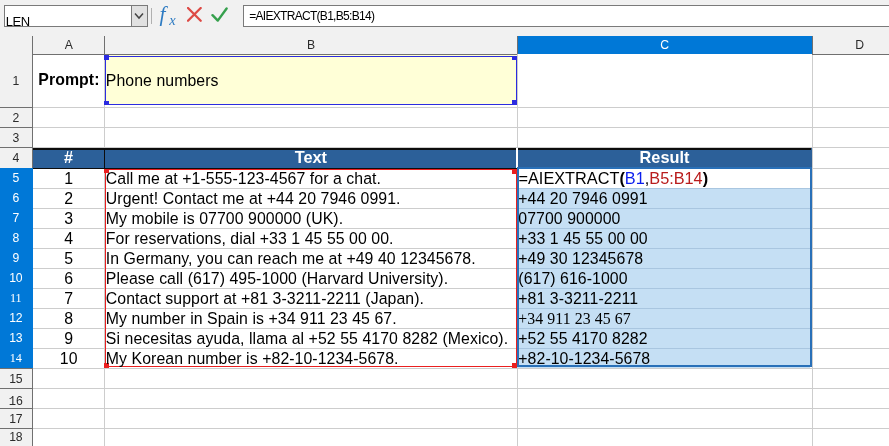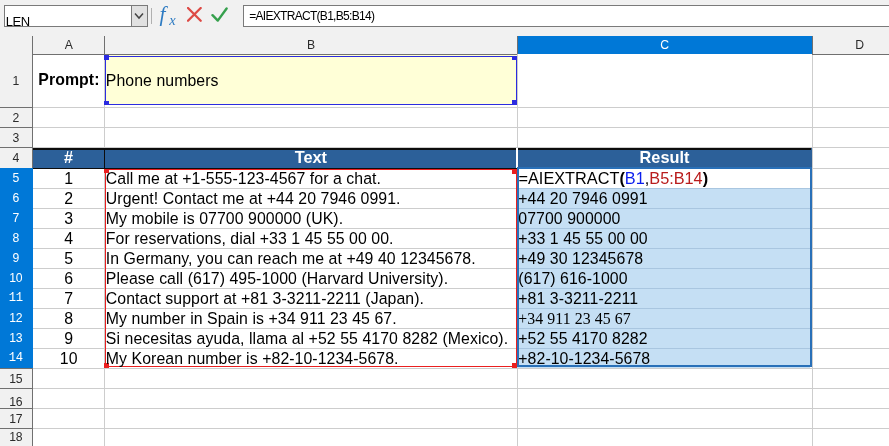--- a/index.html
+++ b/index.html
@@ -87,34 +87,34 @@
 <div style="position:absolute;left:0px;top:247.7px;width:32.5px;height:1px;background:rgba(40,90,160,0.25)"></div>
 <div style="position:absolute;left:0px;top:228.15px;width:31.5px;height:20.05px;font-family:'Liberation Sans',sans-serif;font-size:12.2px;letter-spacing:-0.2px;color:#2b2b2b;display:flex;align-items:center;justify-content:center;color:#fff">8</div>
 <div style="position:absolute;left:0px;top:248.2px;width:32.5px;height:20.05px;background:#0078d7"></div>
 <div style="position:absolute;left:0px;top:267.75px;width:32.5px;height:1px;background:rgba(40,90,160,0.25)"></div>
 <div style="position:absolute;left:0px;top:248.2px;width:31.5px;height:20.05px;font-family:'Liberation Sans',sans-serif;font-size:12.2px;letter-spacing:-0.2px;color:#2b2b2b;display:flex;align-items:center;justify-content:center;color:#fff">9</div>
 <div style="position:absolute;left:0px;top:268.25px;width:32.5px;height:20.05px;background:#0078d7"></div>
 <div style="position:absolute;left:0px;top:287.8px;width:32.5px;height:1px;background:rgba(40,90,160,0.25)"></div>
 <div style="position:absolute;left:0px;top:268.25px;width:31.5px;height:20.05px;font-family:'Liberation Sans',sans-serif;font-size:12.2px;letter-spacing:-0.2px;color:#2b2b2b;display:flex;align-items:center;justify-content:center;color:#fff">10</div>
 <div style="position:absolute;left:0px;top:288.3px;width:32.5px;height:20.05px;background:#0078d7"></div>
 <div style="position:absolute;left:0px;top:307.85px;width:32.5px;height:1px;background:rgba(40,90,160,0.25)"></div>
-<div style="position:absolute;left:0px;top:288.3px;width:31.5px;height:20.05px;font-family:Liberation Mono, monospace;font-size:12.2px;letter-spacing:-0.2px;color:#2b2b2b;display:flex;align-items:center;justify-content:center;color:#fff">11</div>
+<div style="position:absolute;left:0px;top:288.3px;width:31.5px;height:20.05px;font-family:Liberation Serif, serif;font-size:12.2px;letter-spacing:-0.2px;color:#2b2b2b;display:flex;align-items:center;justify-content:center;color:#fff">11</div>
 <div style="position:absolute;left:0px;top:308.35px;width:32.5px;height:20.05px;background:#0078d7"></div>
 <div style="position:absolute;left:0px;top:327.9px;width:32.5px;height:1px;background:rgba(40,90,160,0.25)"></div>
 <div style="position:absolute;left:0px;top:308.35px;width:31.5px;height:20.05px;font-family:'Liberation Sans',sans-serif;font-size:12.2px;letter-spacing:-0.2px;color:#2b2b2b;display:flex;align-items:center;justify-content:center;color:#fff">12</div>
 <div style="position:absolute;left:0px;top:328.4px;width:32.5px;height:20.05px;background:#0078d7"></div>
 <div style="position:absolute;left:0px;top:347.95px;width:32.5px;height:1px;background:rgba(40,90,160,0.25)"></div>
 <div style="position:absolute;left:0px;top:328.4px;width:31.5px;height:20.05px;font-family:'Liberation Sans',sans-serif;font-size:12.2px;letter-spacing:-0.2px;color:#2b2b2b;display:flex;align-items:center;justify-content:center;color:#fff">13</div>
 <div style="position:absolute;left:0px;top:348.45px;width:32.5px;height:20.05px;background:#0078d7"></div>
 <div style="position:absolute;left:0px;top:368px;width:32.5px;height:1px;background:#707070"></div>
-<div style="position:absolute;left:0px;top:348.45px;width:31.5px;height:20.05px;font-family:Liberation Mono, monospace;font-size:12.2px;letter-spacing:-0.2px;color:#2b2b2b;display:flex;align-items:center;justify-content:center;color:#fff">14</div>
+<div style="position:absolute;left:0px;top:348.45px;width:31.5px;height:20.05px;font-family:Liberation Serif, serif;font-size:12.2px;letter-spacing:-0.2px;color:#2b2b2b;display:flex;align-items:center;justify-content:center;color:#fff">14</div>
 <div style="position:absolute;left:0px;top:388.05px;width:32.5px;height:1px;background:#707070"></div>
 <div style="position:absolute;left:0px;top:368.5px;width:31.5px;height:20.05px;font-family:'Liberation Sans',sans-serif;font-size:12.2px;letter-spacing:-0.2px;color:#2b2b2b;display:flex;align-items:center;justify-content:center;color:#2b2b2b">15</div>
 <div style="position:absolute;left:0px;top:408.1px;width:32.5px;height:1px;background:#707070"></div>
-<div style="position:absolute;left:0px;top:388.55px;width:31.5px;height:27px;font-family:Liberation Sans, sans-serif;font-size:12.2px;letter-spacing:-0.2px;color:#2b2b2b;display:flex;align-items:center;justify-content:center;color:#2b2b2b">16</div>
+<div style="position:absolute;left:0px;top:388.55px;width:31.5px;height:27px;font-family:Liberation Mono, monospace;font-size:12.2px;letter-spacing:-0.2px;color:#2b2b2b;display:flex;align-items:center;justify-content:center;color:#2b2b2b">16</div>
 <div style="position:absolute;left:0px;top:428.15px;width:32.5px;height:1px;background:#707070"></div>
 <div style="position:absolute;left:0px;top:408.6px;width:31.5px;height:20.05px;font-family:'Liberation Sans',sans-serif;font-size:12.2px;letter-spacing:-0.2px;color:#2b2b2b;display:flex;align-items:center;justify-content:center;color:#2b2b2b">17</div>
 <div style="position:absolute;left:0px;top:428.65px;width:31.5px;height:17.35px;font-family:'Liberation Sans',sans-serif;font-size:12.2px;letter-spacing:-0.2px;color:#2b2b2b;display:flex;align-items:center;justify-content:center;color:#2b2b2b">18</div>
 <div style="position:absolute;left:32.5px;top:54.2px;width:67px;height:51px;font-family:'Liberation Sans',sans-serif;font-size:15.85px;letter-spacing:0.07px;color:#000000;white-space:pre;font-weight:bold;display:flex;align-items:center;justify-content:flex-end">Prompt:</div>
 <div style="position:absolute;left:105.8px;top:54.2px;width:412.2px;height:53.65px;font-family:'Liberation Sans',sans-serif;font-size:15.85px;letter-spacing:0.07px;color:#000000;white-space:pre;display:flex;align-items:center">Phone numbers</div>
 <div style="position:absolute;left:32.5px;top:147.95px;width:72.3px;height:20.05px;font-family:'Liberation Sans',sans-serif;font-size:16.3px;font-weight:bold;color:#fff;display:flex;align-items:center;justify-content:center">#</div>
 <div style="position:absolute;left:104.8px;top:147.95px;width:412.2px;height:20.05px;font-family:'Liberation Sans',sans-serif;font-size:16.3px;font-weight:bold;color:#fff;display:flex;align-items:center;justify-content:center">Text</div>
 <div style="position:absolute;left:517px;top:147.95px;width:295px;height:20.05px;font-family:'Liberation Sans',sans-serif;font-size:16.3px;font-weight:bold;color:#fff;display:flex;align-items:center;justify-content:center">Result</div>
 <div style="position:absolute;left:32.5px;top:169px;width:72.3px;height:20.05px;font-family:'Liberation Sans',sans-serif;font-size:15.85px;letter-spacing:0.07px;color:#000000;white-space:pre;line-height:20.05px;text-align:center">1</div>
 <div style="position:absolute;left:105.8px;top:169px;width:412.2px;height:20.05px;font-family:'Liberation Sans',sans-serif;font-size:15.85px;letter-spacing:0.07px;color:#000000;white-space:pre;line-height:20.05px">Call me at +1-555-123-4567 for a chat.</div>

